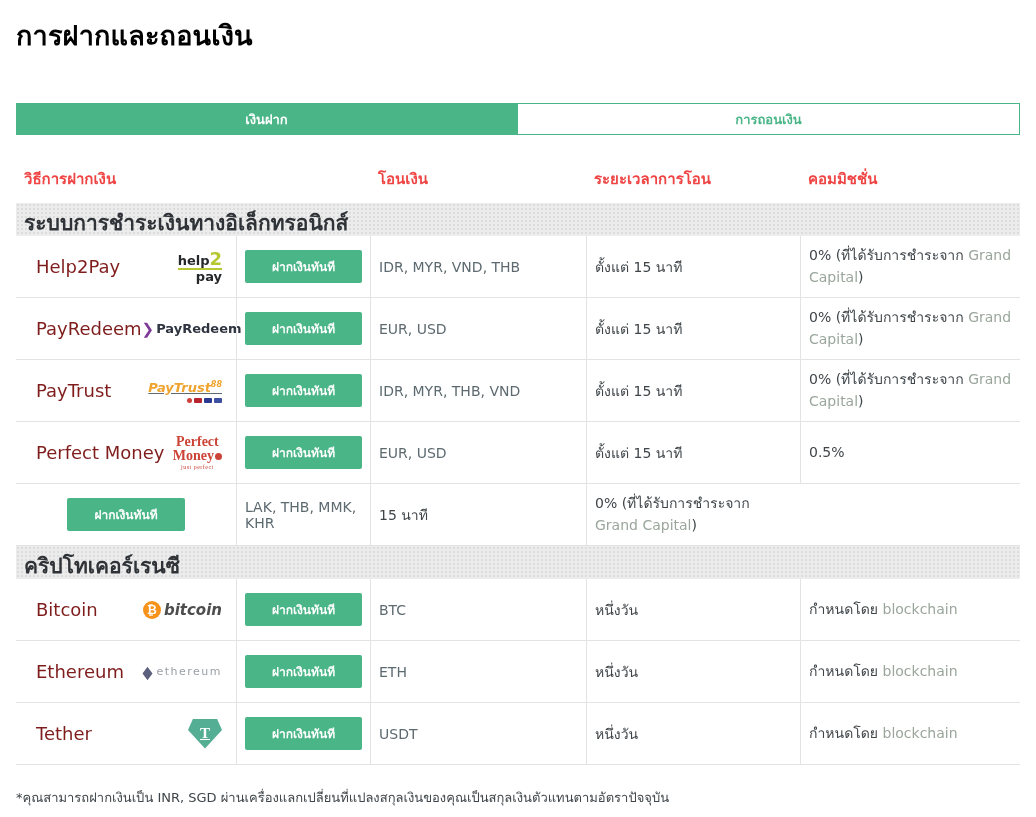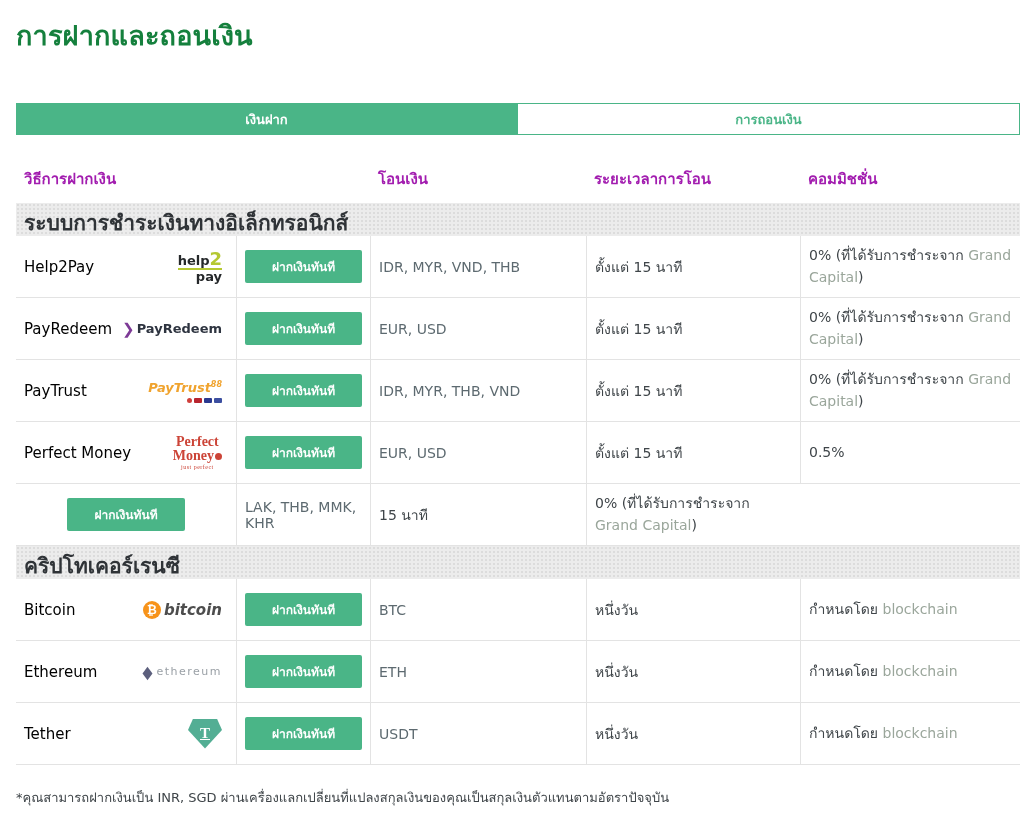--- a/index.html
+++ b/index.html
@@ -3,55 +3,55 @@
 <meta charset="utf-8">
 <style>
   html,body{margin:0;padding:0;background:#fff;}
   body{
     width:1036px;height:817px;overflow:hidden;
     font-family:"DejaVu Sans","Liberation Sans",sans-serif;
     -webkit-font-smoothing:antialiased;
   }
   .page{padding:8px 16px 20px;box-sizing:border-box;}
   .page-title{
-    font-size:27px;font-weight:700;color:#15803d;margin:6px 0 0;letter-spacing:0.2px;
+    font-size:27px;font-weight:700;color:#000000;margin:6px 0 0;letter-spacing:0.2px;
   }
   
   .tabs{display:flex;margin-top:46px;height:32px;}
   .tab{
     flex:1;display:flex;align-items:center;justify-content:center;
     font-size:13px;font-weight:700;box-sizing:border-box;cursor:pointer;user-select:none;
   }
   .tab.active{background:#4ab587;color:#fff;}
   .tab.inactive{background:#fff;border:1px solid #4ab587;color:#4ab587;}
   
   .thead{
     display:grid;grid-template-columns:220px 134px 216px 214px 1fr;
     margin-top:24px;padding-bottom:4px;
   }
-  .th{font-size:15px;font-weight:700;color:#a21caf;padding:8px;}
+  .th{font-size:15px;font-weight:700;color:#ef4444;padding:8px;}
   .th-method{grid-column:1 / 3;}
   .section-bar{
     height:25px;line-height:33px;padding:4px 8px;
     background-color:#ececec;
     background-image:radial-gradient(#dcdcdc 0.8px,transparent 0.9px);
     background-size:4px 4px;
     font-size:21px;font-weight:700;color:#2f3337;
   }
   .trow{
     display:grid;grid-template-columns:220px 134px 216px 214px 1fr;
     border-bottom:1px solid #e3e3e3;min-height:61px;
   }
   .cell{
     padding:8px;display:flex;align-items:center;
     font-size:14px;color:#5d6a70;box-sizing:border-box;
   }
   .trow > .cell:not(:first-child){border-left:1px solid #e3e3e3;}
   .c-method{justify-content:space-between;padding-right:14px;}
-  .mname{font-size:15px;color:#000000;}
+  .mname{font-size:18px;color:#7f1d1d;margin-left:12px;}
   .c-btn{justify-content:center;}
   .dep-btn{
     width:118px;height:33px;background:#4ab587;color:#fff;border:none;border-radius:2px;
     font-size:12px;font-weight:700;cursor:pointer;font-family:Liberation Serif, serif;
   }
   .c-dur{color:#3f4549;}
   .c-com{color:#3f4549;align-items:center;}
   .com-text{line-height:1.55;}
   .mlink{color:#9aa69b;text-decoration:none;cursor:pointer;}
   
@@ -60,21 +60,21 @@
   .logo{display:flex;align-items:center;justify-content:flex-end;}
   
   .l-h2p{display:inline-block;line-height:0.85;text-align:left;}
   .h2p-l1{font-weight:700;font-size:13px;color:#25282a;border-bottom:2px solid #b5c832;display:inline-block;padding-bottom:1px;}
   .h2p-2{color:#b5c832;font-size:18px;font-weight:700;}
   .h2p-l2{display:block;text-align:right;font-weight:700;font-size:13px;color:#25282a;margin-top:1px;}
   
   .pr-arrow{color:#7d3a96;font-weight:900;font-size:15px;margin-right:2px;}
   .pr-text{color:#2e3440;font-size:13px;font-weight:600;}
   
-  .l-pt{text-align:right;}
+  .l-pt{text-align:right;text-decoration:underline;}
   .pt-main{color:#f0a32e;font-weight:800;font-style:italic;font-size:13px;line-height:1;}
   .pt-sup{font-size:8px;vertical-align:super;}
   .pt-flags{display:flex;gap:2px;justify-content:flex-end;margin-top:3px;}
   .pt-flag{width:8px;height:5px;border-radius:1px;display:inline-block;}
   .pt-f1{background:#d0403c;border-radius:50%;width:5px;height:5px;}
   .pt-f2{background:#b8252f;}
   .pt-f3{background:#2b3990;}
   .pt-f4{background:#3c4fa0;}
   
   .l-pm{text-align:center;font-family:"Liberation Serif","DejaVu Serif",serif;color:#cc4437;line-height:1;}

